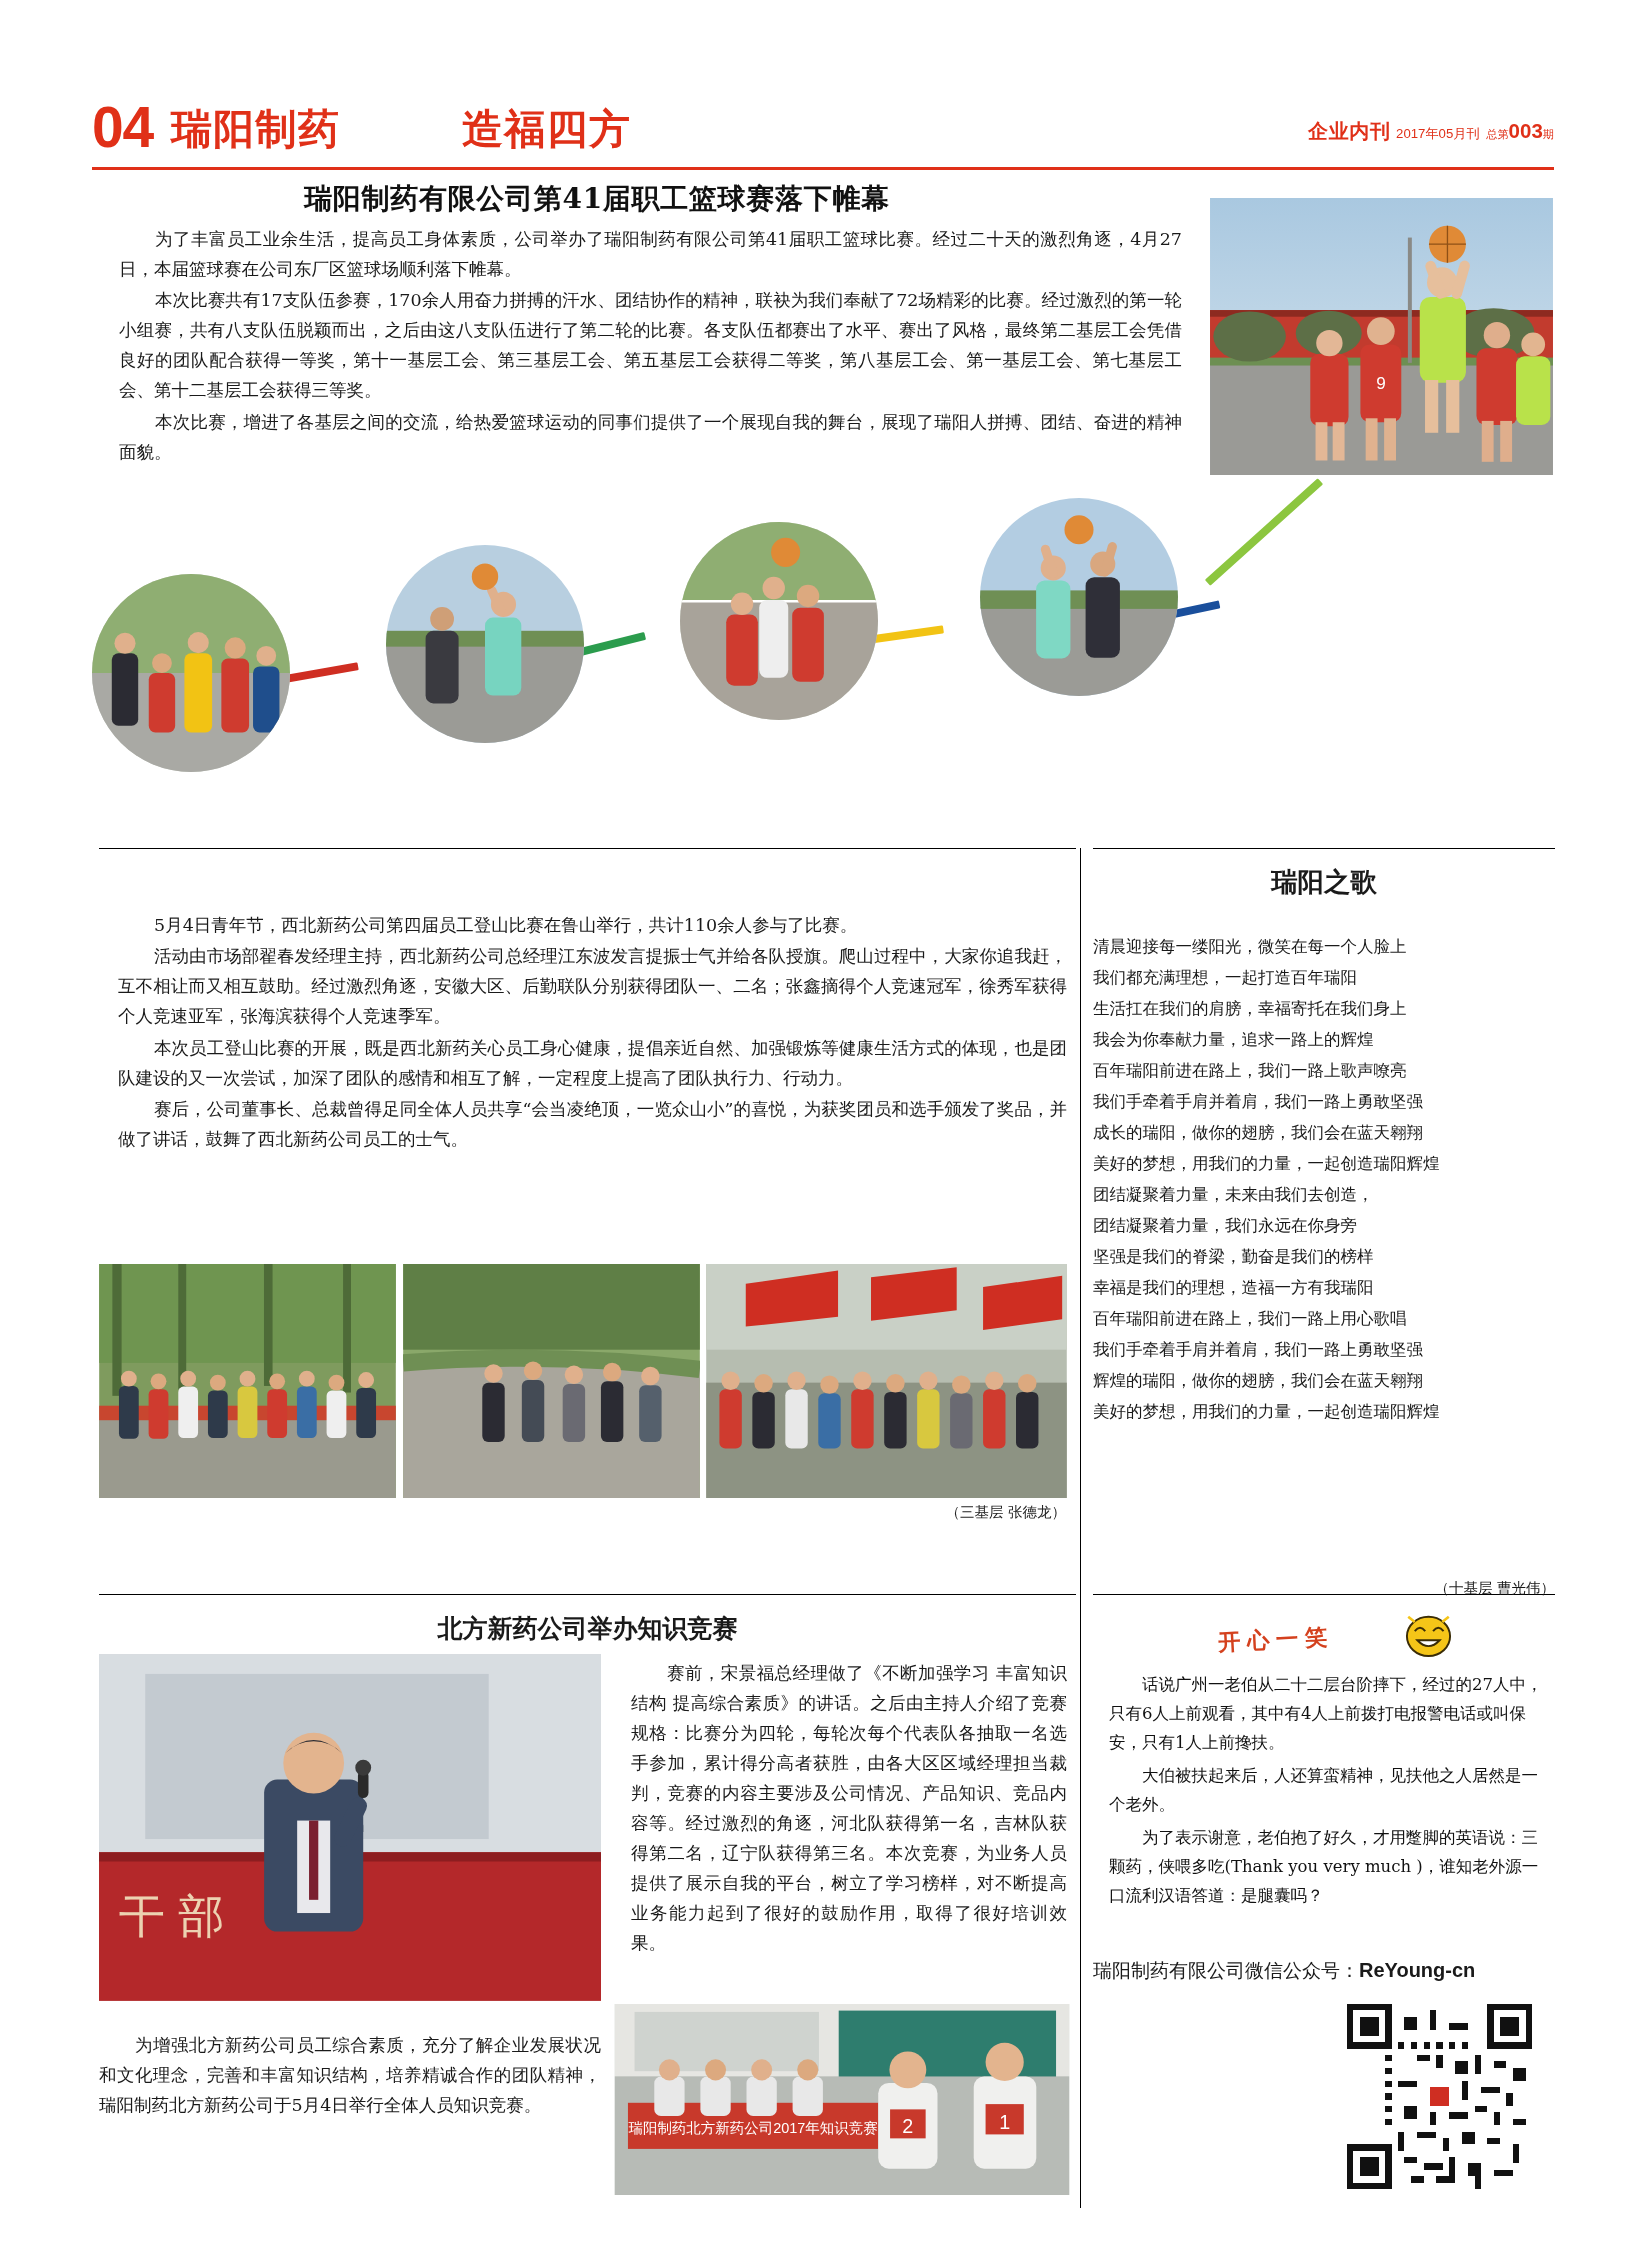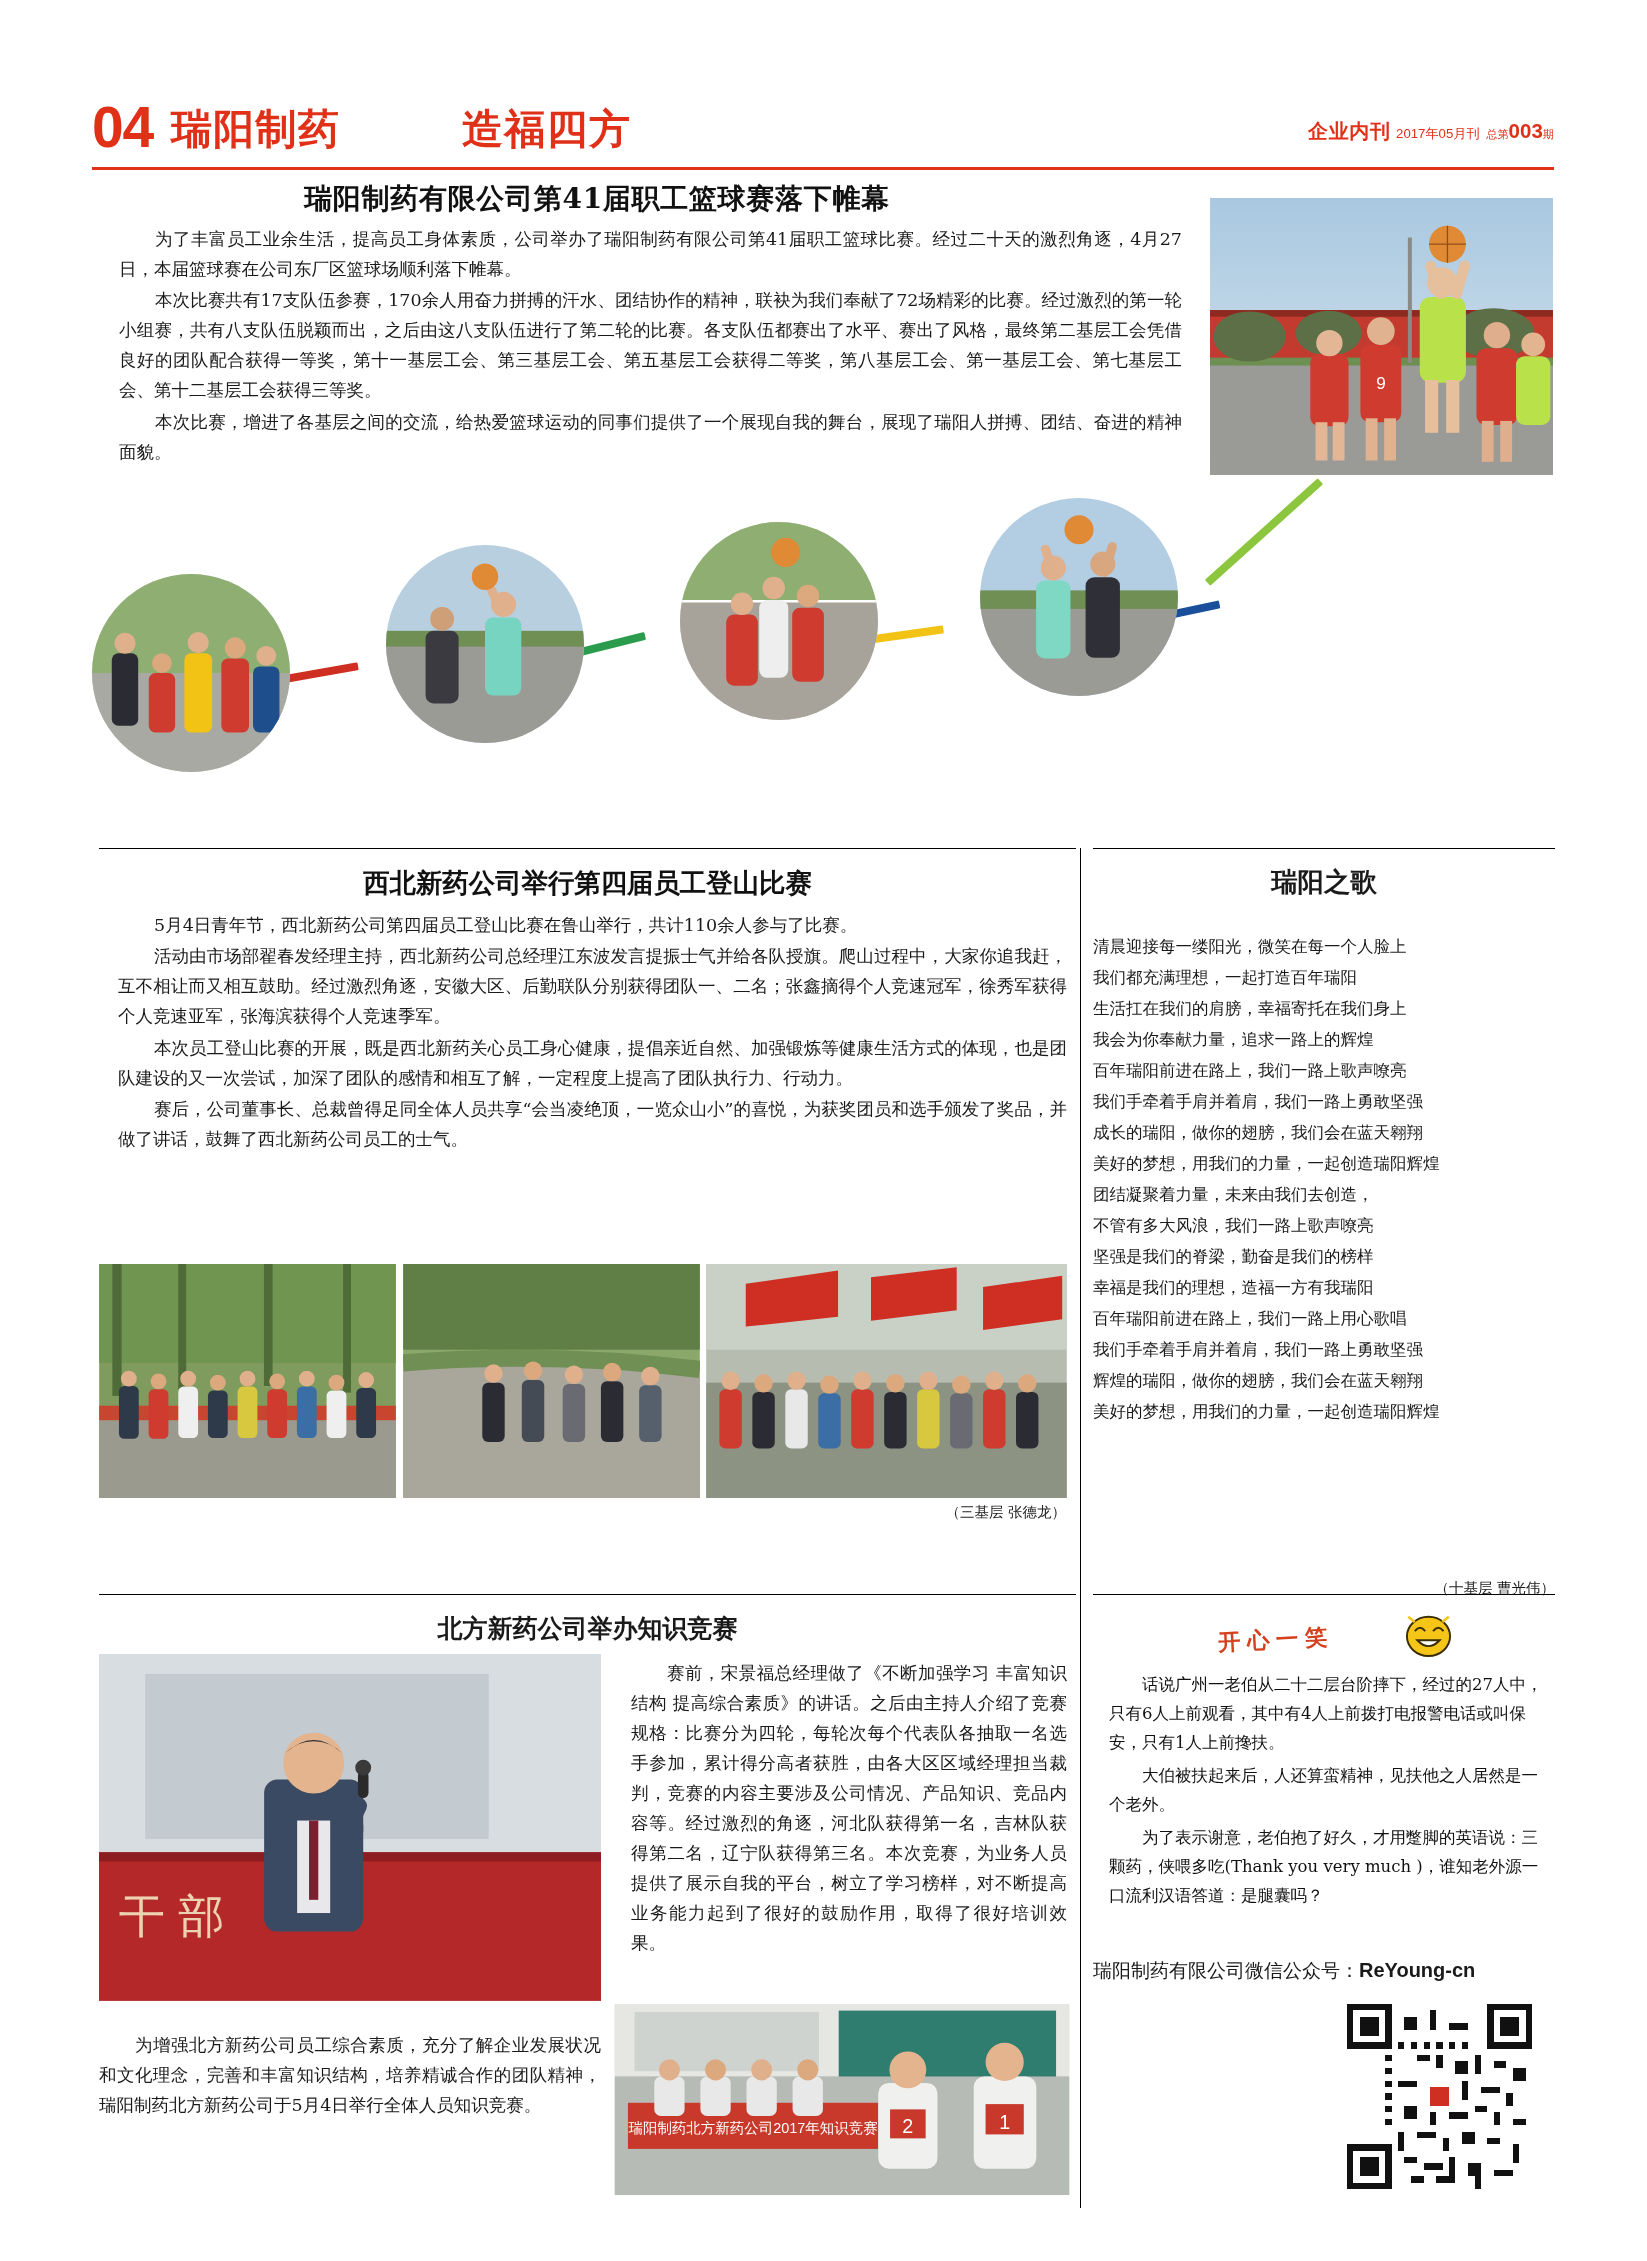--- a/index.html
+++ b/index.html
@@ -464,21 +464,20 @@
     </svg>
   </div>
 
   <div class="rule" style="left:99px; top:848px; width:977px;"></div>
   <div class="rule" style="left:1093px; top:848px; width:462px;"></div>
   <div class="vrule" style="left:1080px; top:848px; height:763px;"></div>
   <div class="rule" style="left:99px; top:1594px; width:977px;"></div>
   <div class="rule" style="left:1093px; top:1594px; width:462px;"></div>
   <div class="vrule" style="left:1080px; top:1594px; height:614px;"></div>
 
-  <div class="a2-title">西北新药公司举行第四届员工登山比赛</div>
   <div class="a2-body">
     <p>5月4日青年节，西北新药公司第四届员工登山比赛在鲁山举行，共计110余人参与了比赛。</p>
     <p>活动由市场部翟春发经理主持，西北新药公司总经理江东波发言提振士气并给各队授旗。爬山过程中，大家你追我赶，互不相让而又相互鼓助。经过激烈角逐，安徽大区、后勤联队分别获得团队一、二名；张鑫摘得个人竞速冠军，徐秀军获得个人竞速亚军，张海滨获得个人竞速季军。</p>
     <p>本次员工登山比赛的开展，既是西北新药关心员工身心健康，提倡亲近自然、加强锻炼等健康生活方式的体现，也是团队建设的又一次尝试，加深了团队的感情和相互了解，一定程度上提高了团队执行力、行动力。</p>
     <p>赛后，公司董事长、总裁曾得足同全体人员共享“会当凌绝顶，一览众山小”的喜悦，为获奖团员和选手颁发了奖品，并做了讲话，鼓舞了西北新药公司员工的士气。</p>
   </div>
 
   <div class="photo" style="left:99px; top:1264px; width:297px; height:234px;">
     <svg width="297" height="234" viewBox="0 0 450 355" xmlns="http://www.w3.org/2000/svg">
       <rect width="450" height="355" fill="#7f9b5e"></rect>
@@ -576,21 +575,21 @@
   <div class="song-body">
     <div>清晨迎接每一缕阳光，微笑在每一个人脸上</div>
     <div>我们都充满理想，一起打造百年瑞阳</div>
     <div>生活扛在我们的肩膀，幸福寄托在我们身上</div>
     <div>我会为你奉献力量，追求一路上的辉煌</div>
     <div>百年瑞阳前进在路上，我们一路上歌声嘹亮</div>
     <div>我们手牵着手肩并着肩，我们一路上勇敢坚强</div>
     <div>成长的瑞阳，做你的翅膀，我们会在蓝天翱翔</div>
     <div>美好的梦想，用我们的力量，一起创造瑞阳辉煌</div>
     <div>团结凝聚着力量，未来由我们去创造，</div>
-    <div>不管有多大风浪，我们一路上歌声嘹亮</div>
+    <div>团结凝聚着力量，我们永远在你身旁</div>
     <div>坚强是我们的脊梁，勤奋是我们的榜样</div>
     <div>幸福是我们的理想，造福一方有我瑞阳</div>
     <div>百年瑞阳前进在路上，我们一路上用心歌唱</div>
     <div>我们手牵着手肩并着肩，我们一路上勇敢坚强</div>
     <div>辉煌的瑞阳，做你的翅膀，我们会在蓝天翱翔</div>
     <div>美好的梦想，用我们的力量，一起创造瑞阳辉煌</div>
   </div>
   <div class="song-credit">（十基层 曹光伟）</div>
 
   <div class="a3-title">北方新药公司举办知识竞赛</div>

